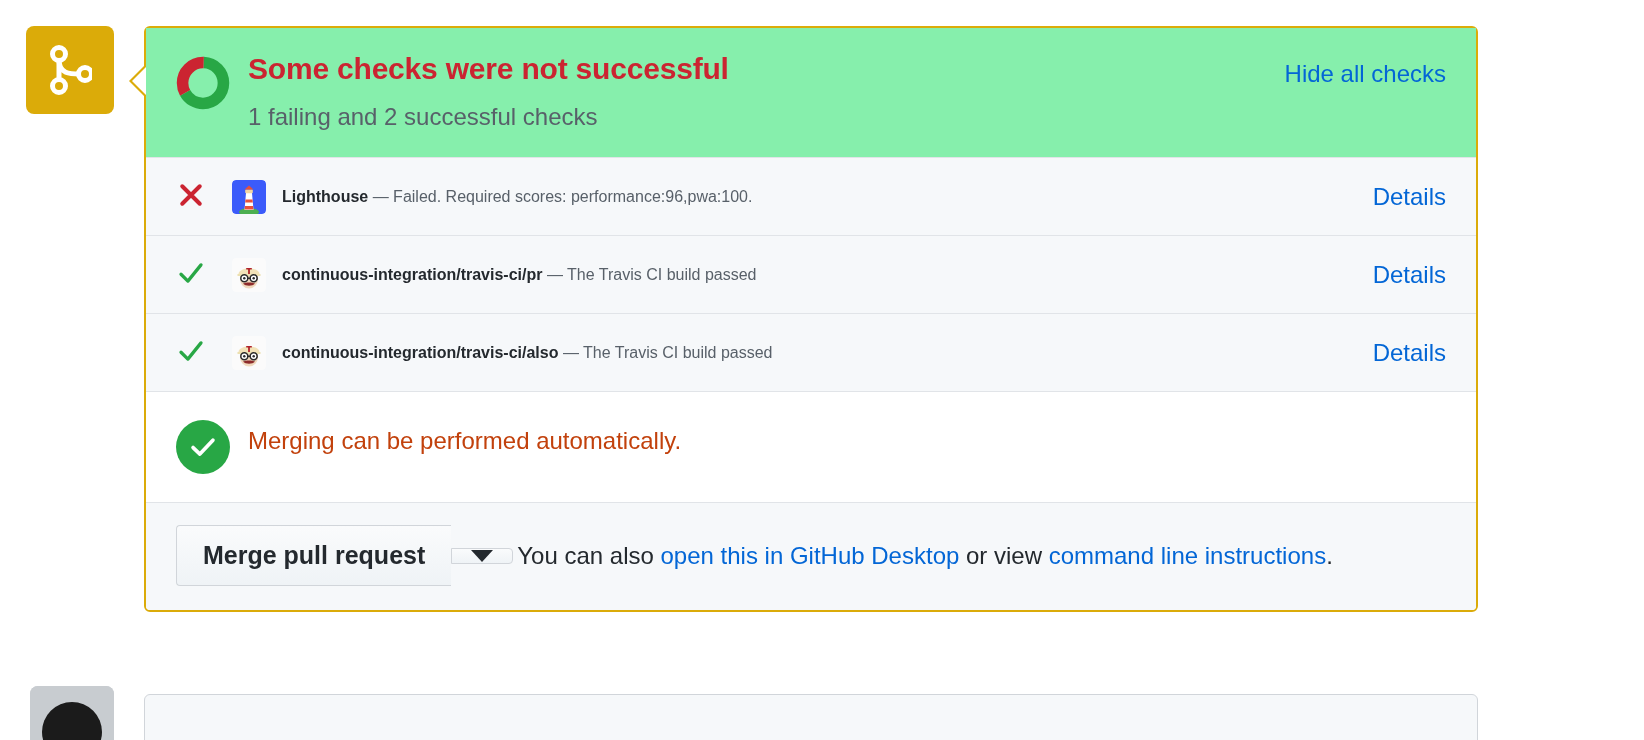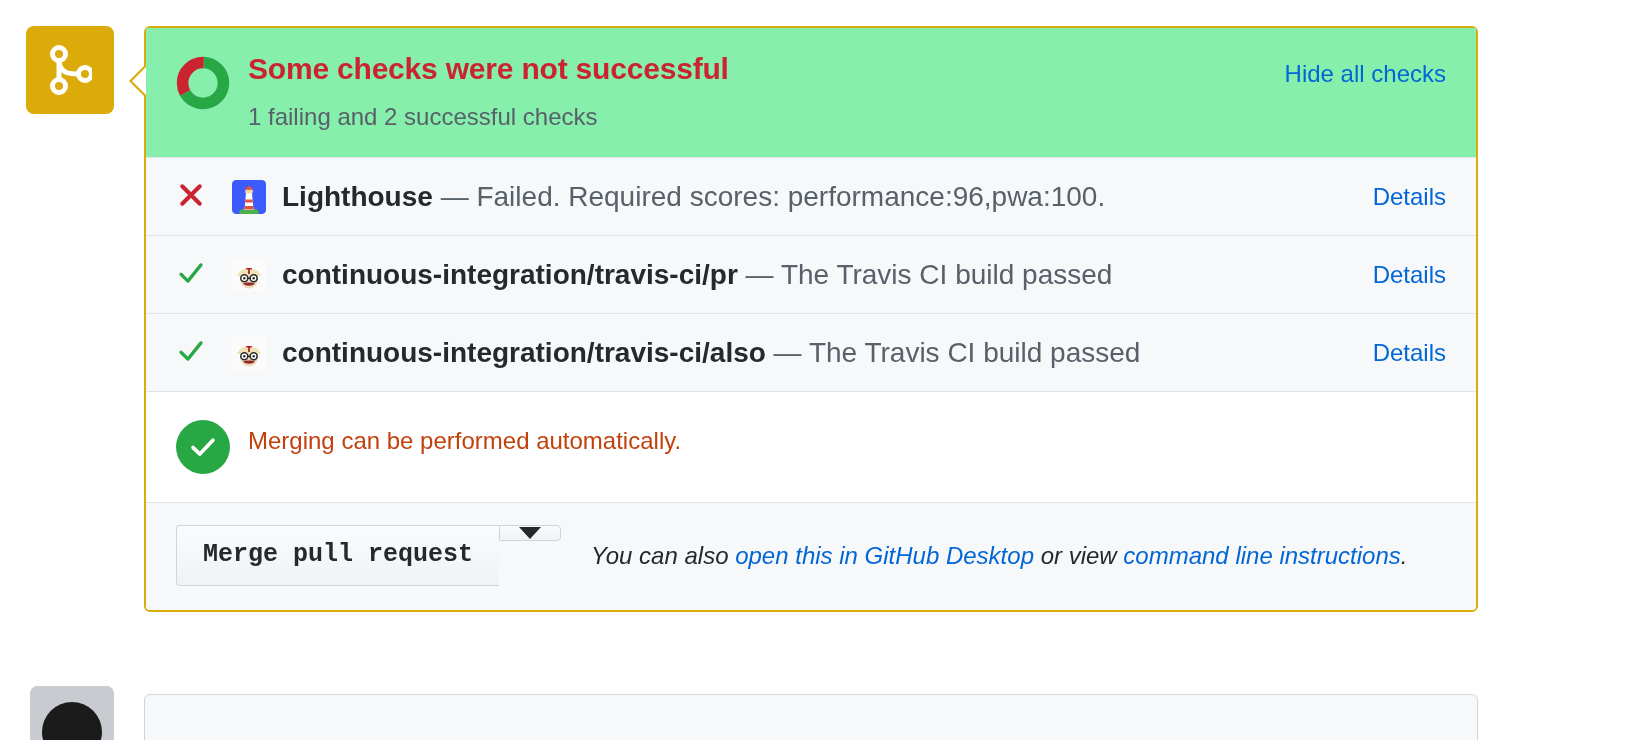--- a/index.html
+++ b/index.html
@@ -125,21 +125,21 @@
     width: 34px;
     height: 34px;
     border-radius: 4px;
     margin-right: 16px;
     overflow: hidden;
     display: block;
   }
   .check-body {
     flex: 1 1 auto;
     min-width: 0;
-    font-size: 28px;
+    font-size: 16px;
     line-height: 1.25;
     color: #586069;
     white-space: nowrap;
     overflow: hidden;
     text-overflow: ellipsis;
   }
   .check-name {
     font-weight: bold;
     color: #24292e;
   }
@@ -191,23 +191,22 @@
   
   .merge-actions {
     display: flex;
     align-items: center;
     padding: 22px 30px 24px 30px;
     background: #f6f8fa;
     border-radius: 0 0 4px 4px;
   }
   .btn-group {
     display: flex;
-    align-items: flex-start;
-    flex: 0 0 auto;
-    font-family: Liberation Mono, monospace;
+    align-items: center;
+    flex: 0 0 auto;
   }
   .btn-merge {
     font-family: inherit;
     font-size: 25px;
     font-weight: bold;
     color: #24292e;
     background: linear-gradient(#fafbfc, #eff3f6);
     border: 1px solid #d1d5da;
     border-right: none;
     border-radius: 4px 0 0 4px;
@@ -227,26 +226,25 @@
     justify-content: center;
     cursor: pointer;
   }
   .caret-shape {
     width: 0; height: 0;
     border-left: 11px solid transparent;
     border-right: 11px solid transparent;
     border-top: 12px solid #24292e;
   }
   .merge-help {
-    margin-left: 30px;
+    margin-left: 4px;
     font-size: 24px;
     color: #24292e;
     line-height: 1.25;
     white-space: nowrap;
-    font-style: italic;
   }
   .merge-help a {
     color: #0366d6;
     text-decoration: none;
     cursor: pointer;
   }
 
   
   .next-avatar {
     position: absolute;

